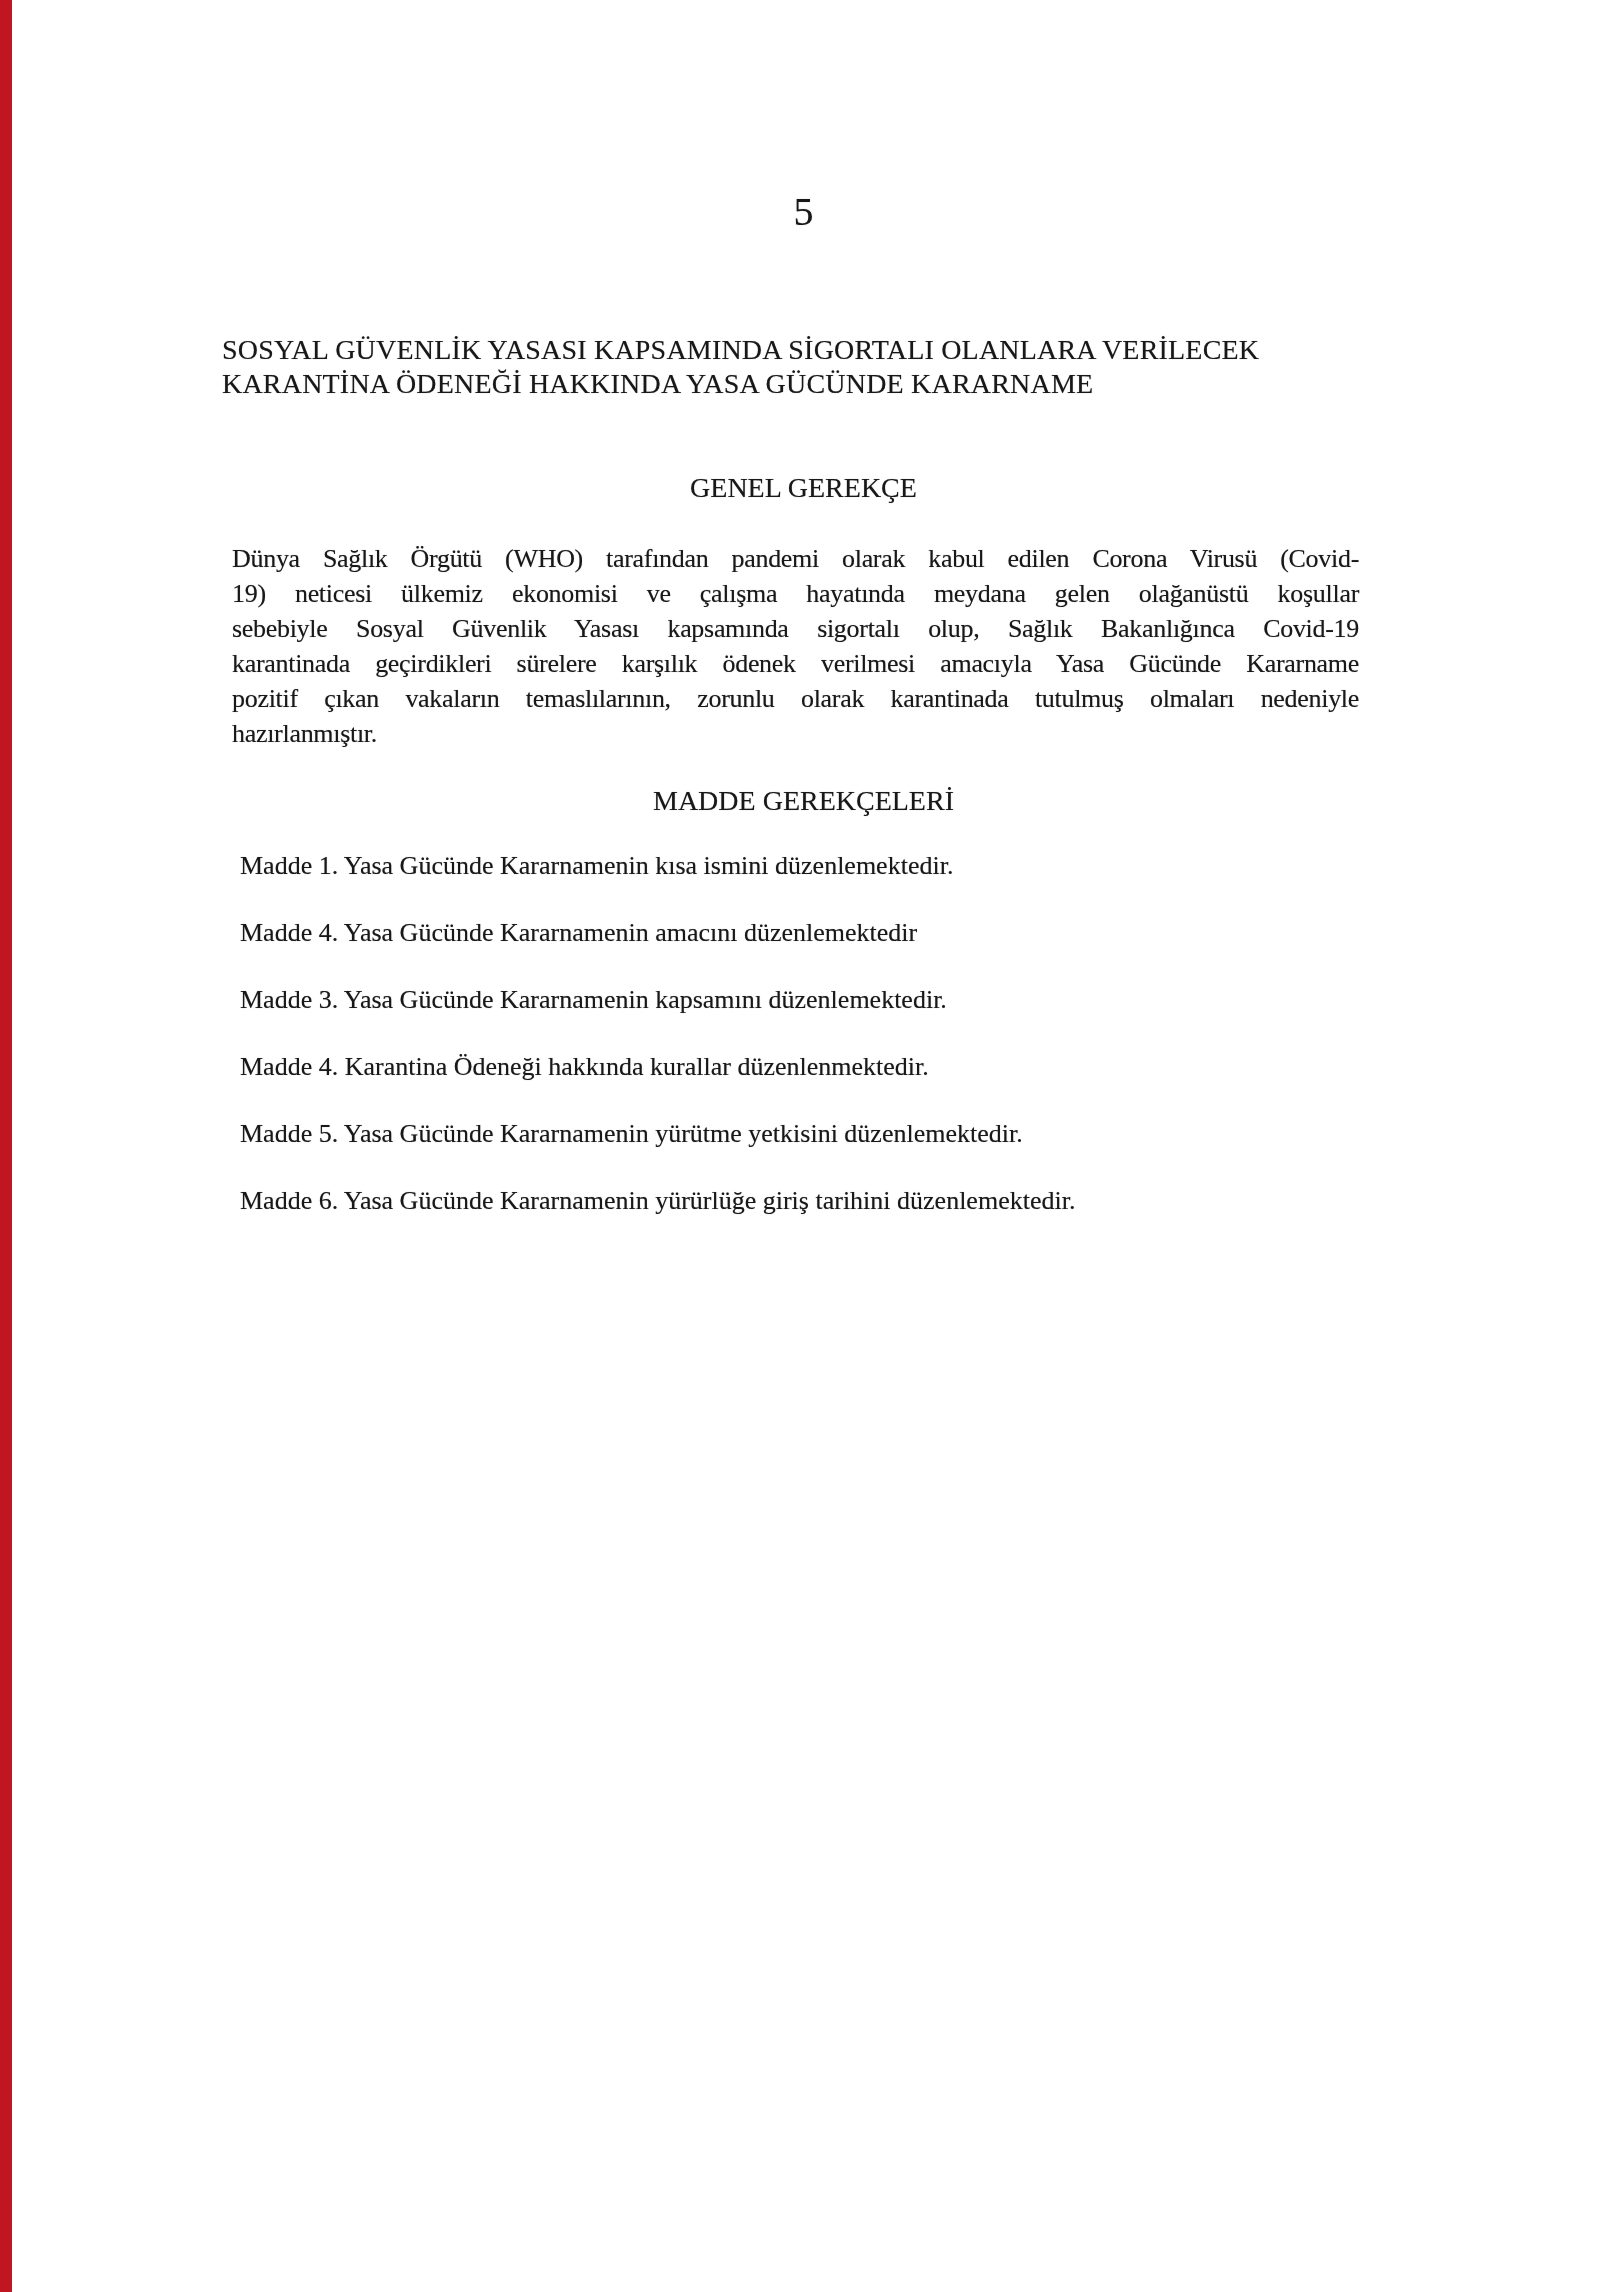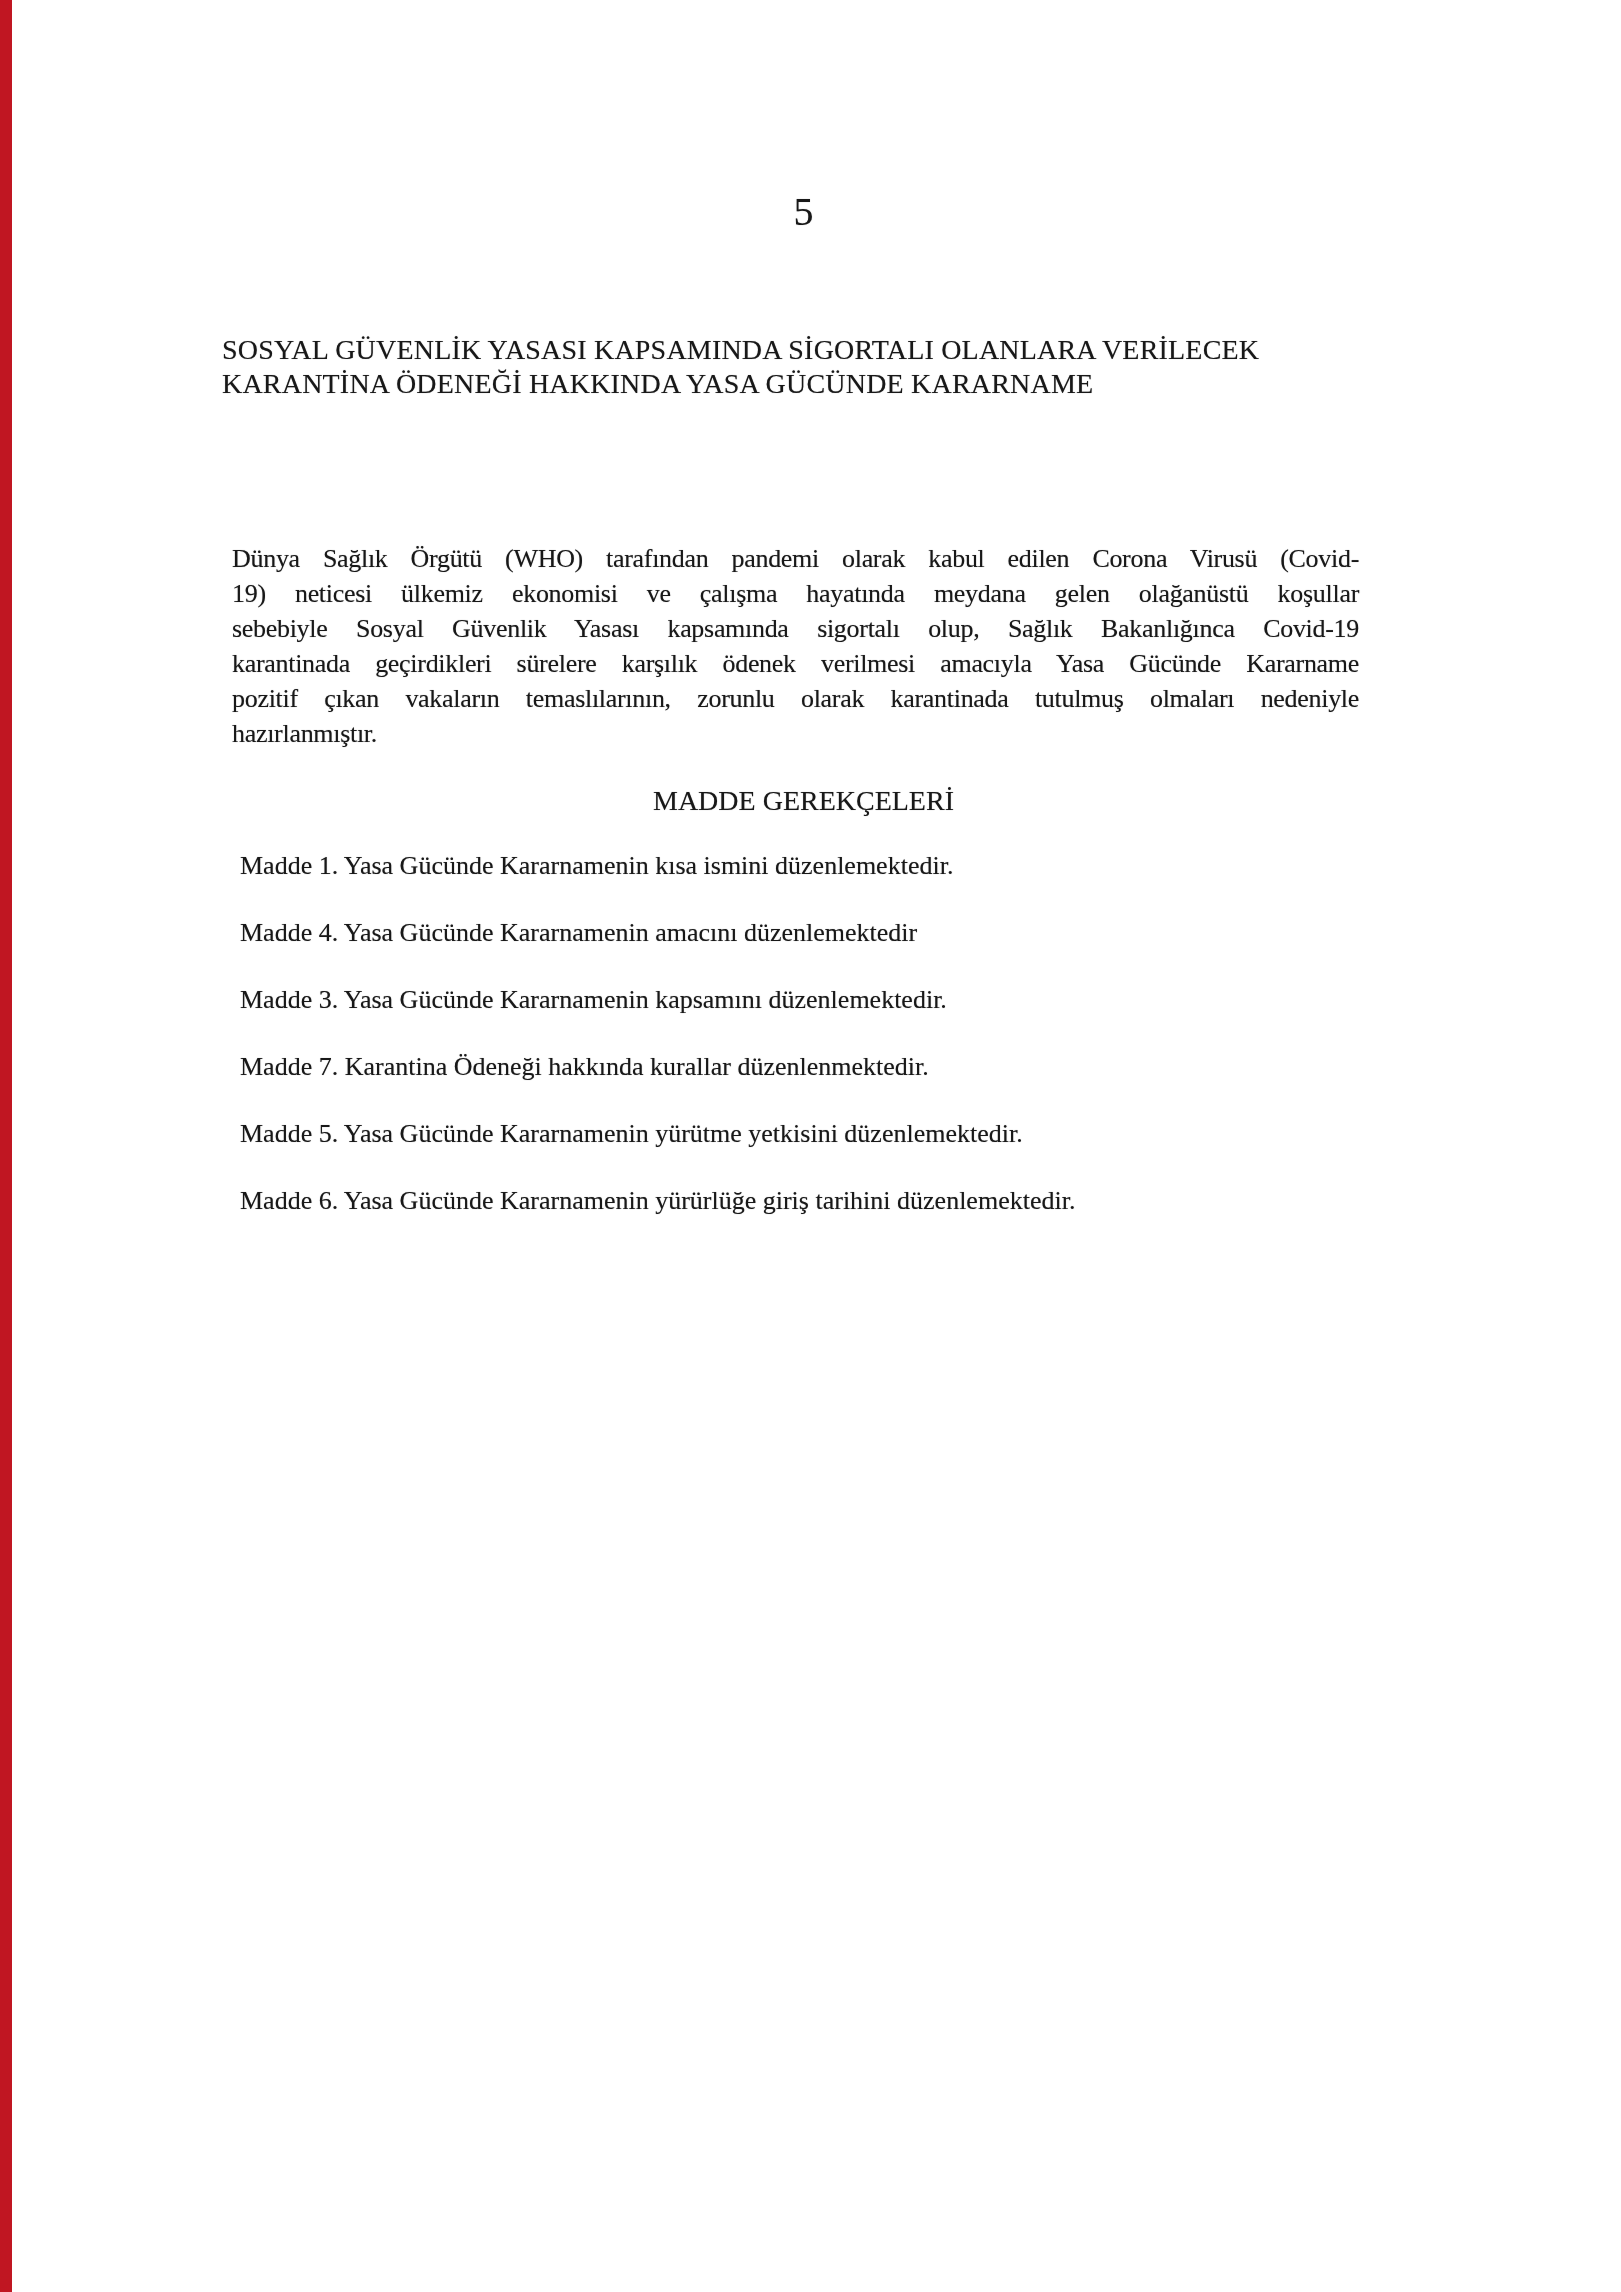--- a/index.html
+++ b/index.html
@@ -95,35 +95,36 @@
 
   <div class="red-strip"></div>
 
   <div class="page-number scan-text">5</div>
 
   <div class="doc-title scan-text">
     <div>SOSYAL GÜVENLİK YASASI KAPSAMINDA SİGORTALI OLANLARA VERİLECEK</div>
     <div>KARANTİNA ÖDENEĞİ HAKKINDA YASA GÜCÜNDE KARARNAME</div>
   </div>
 
+  <div class="heading h-general scan-text">GENEL GEREKÇE</div>
 
   <div class="paragraph scan-text">
     <div class="pline">Dünya Sağlık Örgütü (WHO) tarafından pandemi olarak kabul edilen Corona Virusü (Covid-</div>
     <div class="pline">19) neticesi ülkemiz ekonomisi ve çalışma hayatında meydana gelen olağanüstü koşullar</div>
     <div class="pline">sebebiyle Sosyal Güvenlik Yasası kapsamında sigortalı olup, Sağlık Bakanlığınca Covid-19</div>
     <div class="pline">karantinada geçirdikleri sürelere karşılık ödenek verilmesi amacıyla Yasa Gücünde Kararname</div>
     <div class="pline">pozitif çıkan vakaların temaslılarının, zorunlu olarak karantinada tutulmuş olmaları nedeniyle</div>
     <div class="pline pline-last">hazırlanmıştır.</div>
   </div>
 
   <div class="heading h-madde scan-text">MADDE GEREKÇELERİ</div>
 
   <div class="madde-list scan-text">
     <div class="madde">Madde 1. Yasa Gücünde Kararnamenin kısa ismini düzenlemektedir.</div>
     <div class="madde">Madde 4. Yasa Gücünde Kararnamenin amacını düzenlemektedir</div>
     <div class="madde">Madde 3. Yasa Gücünde Kararnamenin kapsamını düzenlemektedir.</div>
-    <div class="madde">Madde 7. Karantina Ödeneği hakkında kurallar düzenlenmektedir.</div>
+    <div class="madde">Madde 4. Karantina Ödeneği hakkında kurallar düzenlenmektedir.</div>
     <div class="madde">Madde 5. Yasa Gücünde Kararnamenin yürütme yetkisini düzenlemektedir.</div>
     <div class="madde">Madde 6. Yasa Gücünde Kararnamenin yürürlüğe giriş tarihini düzenlemektedir.</div>
   </div>
 
 </div>
 
 
 </body></html>

